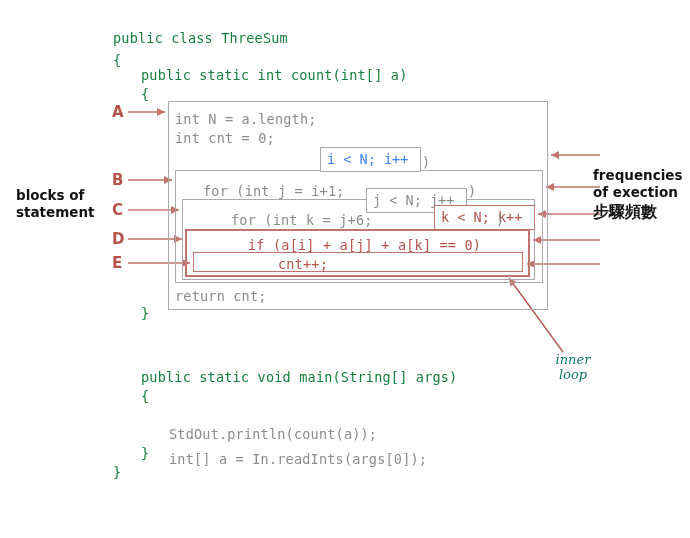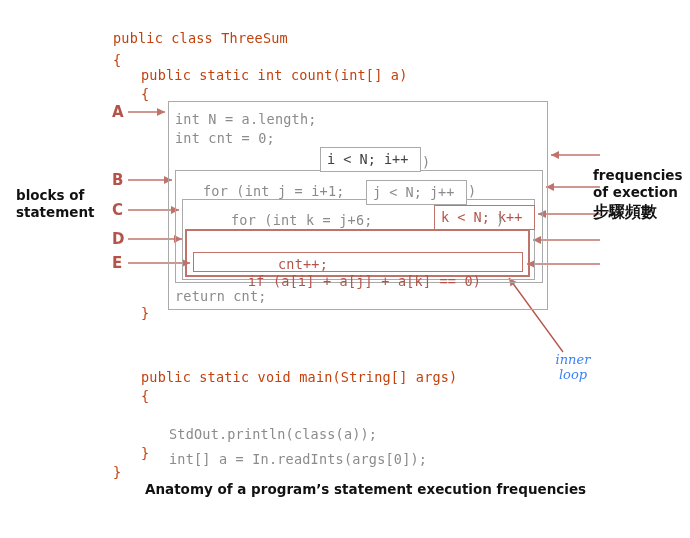--- a/index.html
+++ b/index.html
@@ -17,21 +17,21 @@
 
   
   .code {
     position: absolute;
     font-family: "DejaVu Sans Mono", monospace;
     font-size: 13.5px;
     line-height: 23px;
     white-space: pre;
     letter-spacing: 0.2px;
   }
-  .code.dark  { color: #c2410c; }
+  .code.dark  { color: #15803d; }
   .code.gray  { color: #8b8b8b; }
   .code.red   { color: #b5534a; }
 
   
   .box {
     position: absolute;
     box-sizing: border-box;
     background: transparent;
   }
   .box.gray { border: 1px solid #aaaaaa; }
@@ -71,21 +71,21 @@
     line-height: 17px;
     color: #111111;
     white-space: pre-line;
   }
   .innerloop {
     position: absolute;
     font-family: "DejaVu Serif", serif;
     font-style: italic;
     font-size: 13px;
     line-height: 15px;
-    color: #3b82f6;
+    color: #0f766e;
     white-space: pre-line;
     text-align: center;
   }
   .caption {
     position: absolute;
     font-family: "DejaVu Sans", sans-serif;
     font-weight: bold;
     font-size: 13.5px;
     color: #111111;
     white-space: nowrap;
@@ -135,71 +135,70 @@
   <div class="code dark" style="left:113px; top:27px;">public class ThreeSum</div>
   <div class="code dark" style="left:113px; top:49px;">{</div>
   <div class="code dark" style="left:141px; top:64px;">public static int count(int[] a)</div>
   <div class="code dark" style="left:141px; top:83px;">{</div>
 
   <div class="code dark" style="left:141px; top:302px;">}</div>
 
   <div class="code dark" style="left:141px; top:366px;">public static void main(String[] args)</div>
   <div class="code dark" style="left:141px; top:385px;">{</div>
   <div class="code gray" style="left:169px; top:404px;margin-top:44px;">int[] a = In.readInts(args[0]);</div>
-  <div class="code gray" style="left:169px; top:423px;">StdOut.println(class(a));</div>
+  <div class="code gray" style="left:169px; top:423px;">StdOut.println(count(a));</div>
   <div class="code dark" style="left:141px; top:423px;"></div>
   <div class="code dark" style="left:141px; top:442px;">}</div>
   <div class="code dark" style="left:113px; top:461px;">}</div>
 
   <div class="box gray" style="left:168px; top:101px; width:380px; height:209px;"></div>
 
   <div class="box gray" style="left:175px; top:170px; width:368px; height:113px;"></div>
 
   <div class="box gray" style="left:182px; top:199px; width:353px; height:81px;"></div>
 
   <div class="box red" style="left:185px; top:229px; width:345px; height:48px;"></div>
 
   <div class="box redthin" style="left:193px; top:252px; width:330px; height:20px;"></div>
 
   <div class="code gray" style="left:175px; top:108px;">int N = a.length;</div>
   <div class="code gray" style="left:175px; top:127px;">int cnt = 0;</div>
 
   <div class="cond" style="left:320px; top:147px; width:101px; height:25px;">
-    <span class="txt gray" style="left:6px; top:0px; color:#404040;">i &lt; N; i++</span>
+    <span class="txt gray" style="left:6px; top:0px; color:#3b82f6;">i &lt; N; i++</span>
   </div>
   <div class="code gray" style="left:422px; top:151px;">)</div>
 
   <div class="code gray" style="left:203px; top:180px;">for (int j = i+1; </div>
-  <div class="cond" style="left:366px; top:180px; width:101px; height:25px;">
+  <div class="cond" style="left:366px; top:188px; width:101px; height:25px;">
     <span class="txt gray" style="left:6px; top:0px; color:#8b8b8b;">j &lt; N; j++</span>
   </div>
   <div class="code gray" style="left:468px; top:180px;">)</div>
 
   <div class="code gray" style="left:231px; top:209px;">for (int k = j+6; </div>
   <div class="cond red" style="left:394px; top:205px; width:101px; height:25px;">
     <span class="txt red" style="left:6px; top:0px; color:#b5534a;">k &lt; N; k++</span>
   </div>
   <div class="code gray" style="left:496px; top:209px;">)</div>
 
-  <div class="code red" style="left:248px; top:234px;margin-top:36px;">if (a[i] + a[j] + a[k] == 0)</div>
+  <div class="code red" style="left:248px; top:234px;">if (a[i] + a[j] + a[k] == 0)</div>
   <div class="code red" style="left:278px; top:253px;">cnt++;</div>
 
   <div class="code gray" style="left:175px; top:285px;">return cnt;</div>
 
   <div class="letter" style="left:112px; top:105px;">A</div>
   <div class="letter" style="left:112px; top:173px;">B</div>
   <div class="letter" style="left:112px; top:203px;">C</div>
   <div class="letter" style="left:112px; top:232px;">D</div>
   <div class="letter" style="left:112px; top:256px;">E</div>
 
   <div class="sidelabel" style="left:593px; top:167px; width:95px;">frequencies
 of exection</div>
 
   <div class="sidelabel" style="left:16px; top:187px; width:100px; text-align:left;">blocks of
 statement</div>
   <div class="sidelabel" style="left:593px; top:203px; width:95px; font-size:16px;">步驟頻數</div>
 
   <div class="innerloop" style="left:549px; top:352px; width:48px;">inner
 loop</div>
 
-  <div class="caption" style="left:145px; top:481px;">Anatomy of a program’s statement execution frequencies</div>
 
 </div>
 
 </body></html>

